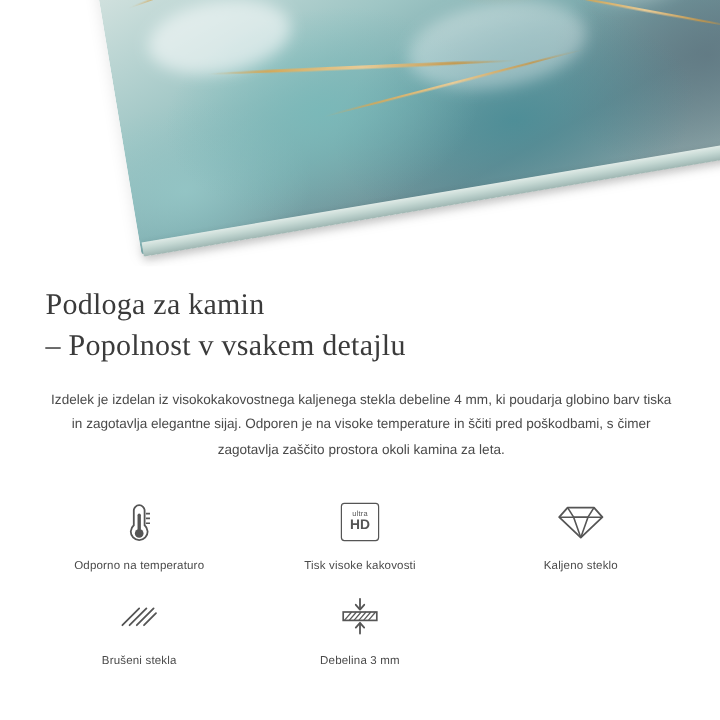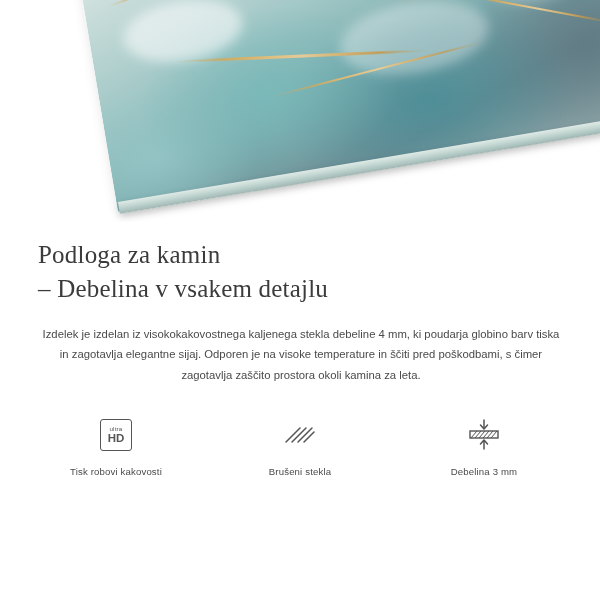--- a/index.html
+++ b/index.html
@@ -205,39 +205,64 @@
         <svg width="12" height="12" viewBox="0 0 12 12">
           <path d="M6 0.4 L6.9 5.1 L11.6 6 L6.9 6.9 L6 11.6 L5.1 6.9 L0.4 6 L5.1 5.1 Z" fill="#ffffff" opacity="0.85"></path>
         </svg>
       </div>
     </div>
   </div>
 
   <div class="content">
     <h1 class="headline">
       <span class="l1">Podloga za kamin</span>
-      <span class="l2">– Debelina v vsakem detajlu</span>
+      <span class="l2">– Popolnost v vsakem detajlu</span>
     </h1>
     <p class="body-copy">Izdelek je izdelan iz visokokakovostnega kaljenega stekla debeline 4 mm, ki poudarja globino barv tiska in zagotavlja elegantne sijaj. Odporen je na visoke temperature in ščiti pred poškodbami, s čimer zagotavlja zaščito prostora okoli kamina za leta.</p>
   </div>
 
   <div class="features">
 
+    <div class="feature">
+      <div class="feature-icon">
+        <svg width="36" height="40" viewBox="0 0 36 40">
+          <path d="M18 6 a4.5 4.5 0 0 1 4.5 4.5 v12.2 a7 7 0 1 1 -9 0 V10.5 A4.5 4.5 0 0 1 18 6 Z" fill="none" stroke="#555" stroke-width="1.5"></path>
+          <circle cx="18" cy="29.5" r="3.6" fill="#555"></circle>
+          <rect x="16.6" y="13" width="2.8" height="14" rx="1.4" fill="#555"></rect>
+          <line x1="23.6" y1="13" x2="27" y2="13" stroke="#555" stroke-width="1.3"></line>
+          <line x1="23.6" y1="17" x2="27" y2="17" stroke="#555" stroke-width="1.3"></line>
+          <line x1="23.6" y1="21" x2="27" y2="21" stroke="#555" stroke-width="1.3"></line>
+        </svg>
+      </div>
+      <div class="feature-label">Odporno na temperaturo</div>
+    </div>
 
     <div class="feature">
       <div class="feature-icon">
         <div class="ultrahd">
           <span class="u1">ultra</span>
           <span class="u2">HD</span>
         </div>
       </div>
-      <div class="feature-label">Tisk robovi kakovosti</div>
-    </div>
-
-
+      <div class="feature-label">Tisk visoke kakovosti</div>
+    </div>
+
+
+    <div class="feature">
+      <div class="feature-icon">
+        <svg width="40" height="36" viewBox="0 0 40 36">
+          <path d="M9 6 h22 l7 8 l-18 17 l-18 -17 Z" fill="none" stroke="#555" stroke-width="1.5" stroke-linejoin="round"></path>
+          <path d="M2 14 h36" stroke="#555" stroke-width="1.3"></path>
+          <path d="M9 6 l5 8 l6 17" fill="none" stroke="#555" stroke-width="1.3"></path>
+          <path d="M31 6 l-5 8 l-6 17" fill="none" stroke="#555" stroke-width="1.3"></path>
+          <path d="M14 14 h12" stroke="#555" stroke-width="1.3"></path>
+        </svg>
+      </div>
+      <div class="feature-label">Kaljeno steklo</div>
+    </div>
 
     <div class="feature">
       <div class="feature-icon">
         <svg width="40" height="30" viewBox="0 0 40 30">
           <line x1="6" y1="22" x2="20" y2="8" stroke="#555" stroke-width="1.5" stroke-linecap="round"></line>
           <line x1="12" y1="22" x2="26" y2="8" stroke="#555" stroke-width="1.5" stroke-linecap="round"></line>
           <line x1="18" y1="22" x2="32" y2="8" stroke="#555" stroke-width="1.5" stroke-linecap="round"></line>
           <line x1="24" y1="22" x2="34" y2="12" stroke="#555" stroke-width="1.5" stroke-linecap="round"></line>
         </svg>
       </div>

